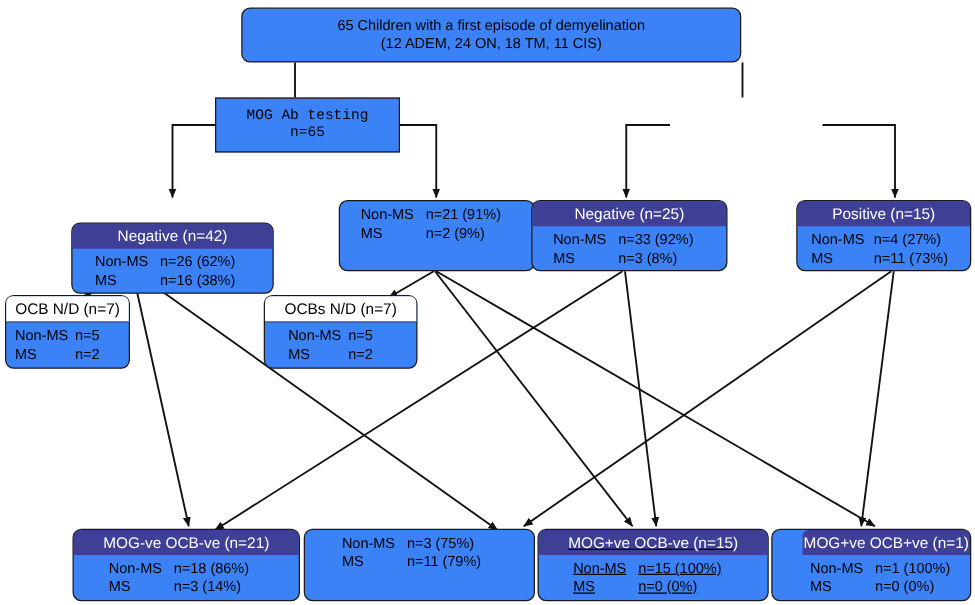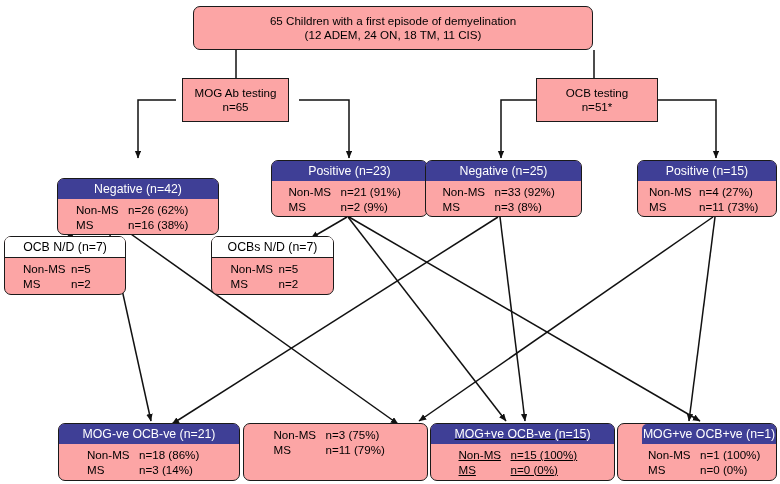--- a/index.html
+++ b/index.html
@@ -1,21 +1,21 @@
 <!DOCTYPE html>
 <html><head>
 <meta charset="utf-8">
 <style>
   html,body{margin:0;padding:0;background:#fff;}
   body{width:780px;height:484px;position:relative;overflow:hidden;
        font-family:"Liberation Sans","DejaVu Sans",sans-serif;}
   #stage{position:relative;width:780px;height:484px;}
   svg#wires{position:absolute;left:0;top:0;width:780px;height:484px;}
 
-  .node{position:absolute;box-sizing:border-box;background:#fca5a5;
+  .node{position:absolute;box-sizing:border-box;background:#3b82f6;
         border:1.4px solid #1a1a1a;}
   .node.round{border-radius:7px;}
   .node.sharp{border-radius:0;}
 
   .plainbox{display:flex;flex-direction:column;align-items:center;
             justify-content:center;text-align:center;
             font-size:11.6px;color:#000;line-height:1.22;}
   .plainbox .ln{white-space:nowrap;}
 
   .hdr{background:#3f3f96;color:#fff;text-align:center;
@@ -64,46 +64,41 @@
       <path d="M713,217 L419,421" marker-end="url(#ah)"></path>
       <path d="M715,217 L689,421" marker-end="url(#ah)"></path>
     </g>
   </svg>
 
   <div class="node round plainbox" style="left:193px;top:6px;width:400px;height:44px;">
     <div class="ln">65 Children with a first episode of demyelination</div>
     <div class="ln">(12 ADEM, 24 ON, 18 TM, 11 CIS)</div>
   </div>
 
-  <div class="node sharp plainbox" style="left:182px;top:78px;width:107px;height:44px;">
+  <div class="node sharp plainbox" style="left:172px;top:78px;width:148px;height:44px;font-family:Liberation Mono, monospace;">
     <div class="ln">MOG Ab testing</div>
     <div class="ln">n=65</div>
   </div>
 
-  <div class="node sharp plainbox" style="left:536px;top:78px;width:122px;height:44px;">
-    <div class="ln">OCB testing</div>
-    <div class="ln">n=51*</div>
-  </div>
 
   <div class="node round" style="left:57px;top:178px;width:162px;height:57px;">
     <div class="hdr">Negative (n=42)</div>
     <div class="body">
       <div class="row">
           <span class="lbl" style="width:52px">Non-MS</span>
           <span class="val" style="width:72px">n=26 (62%)</span>
         </div>
       <div class="row">
           <span class="lbl" style="width:52px">MS</span>
           <span class="val" style="width:72px">n=16 (38%)</span>
         </div>
     </div>
   </div>
 
   <div class="node round" style="left:271px;top:160px;width:157px;height:57px;">
-    <div class="hdr">Positive (n=23)</div>
     <div class="body">
       <div class="row">
           <span class="lbl" style="width:52px">Non-MS</span>
           <span class="val" style="width:70px">n=21 (91%)</span>
         </div>
       <div class="row">
           <span class="lbl" style="width:52px">MS</span>
           <span class="val" style="width:70px">n=2 (9%)</span>
         </div>
     </div>
@@ -130,21 +125,21 @@
           <span class="lbl" style="width:50px">Non-MS</span>
           <span class="val" style="width:66px">n=4 (27%)</span>
         </div>
       <div class="row">
           <span class="lbl" style="width:50px">MS</span>
           <span class="val" style="width:66px">n=11 (73%)</span>
         </div>
     </div>
   </div>
 
-  <div class="node round" style="left:4px;top:236px;width:122px;height:59px;">
+  <div class="node round" style="left:4px;top:236px;width:100px;height:59px;">
     <div class="hdr plain">OCB N/D (n=7)</div>
     <div class="body">
       <div class="row">
           <span class="lbl" style="width:48px">Non-MS</span>
           <span class="val" style="width:36px">n=5</span>
         </div>
       <div class="row">
           <span class="lbl" style="width:48px">MS</span>
           <span class="val" style="width:36px">n=2</span>
         </div>

